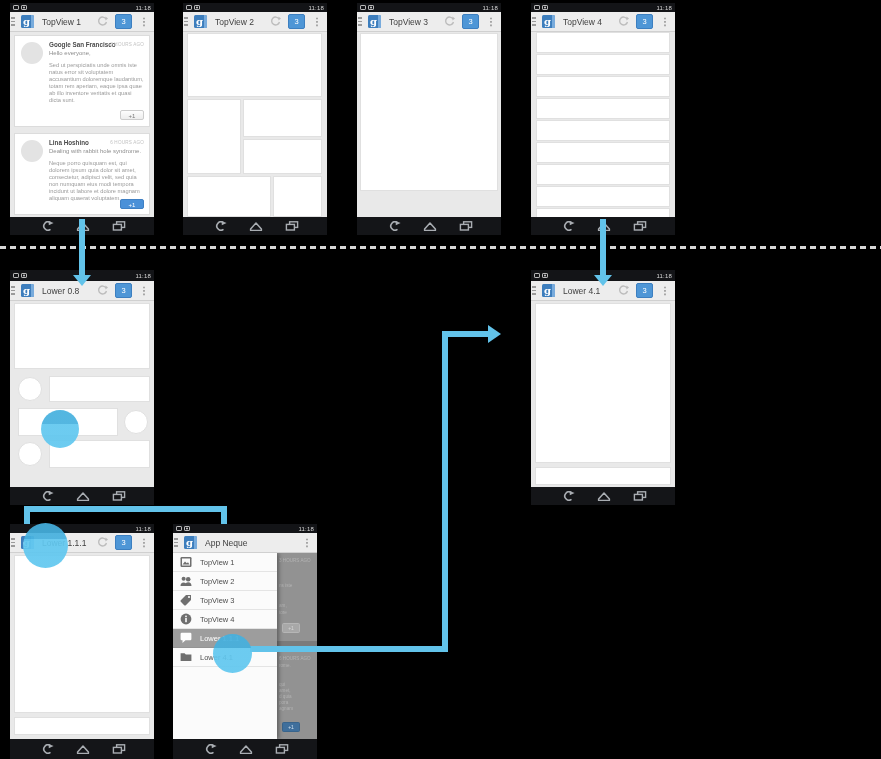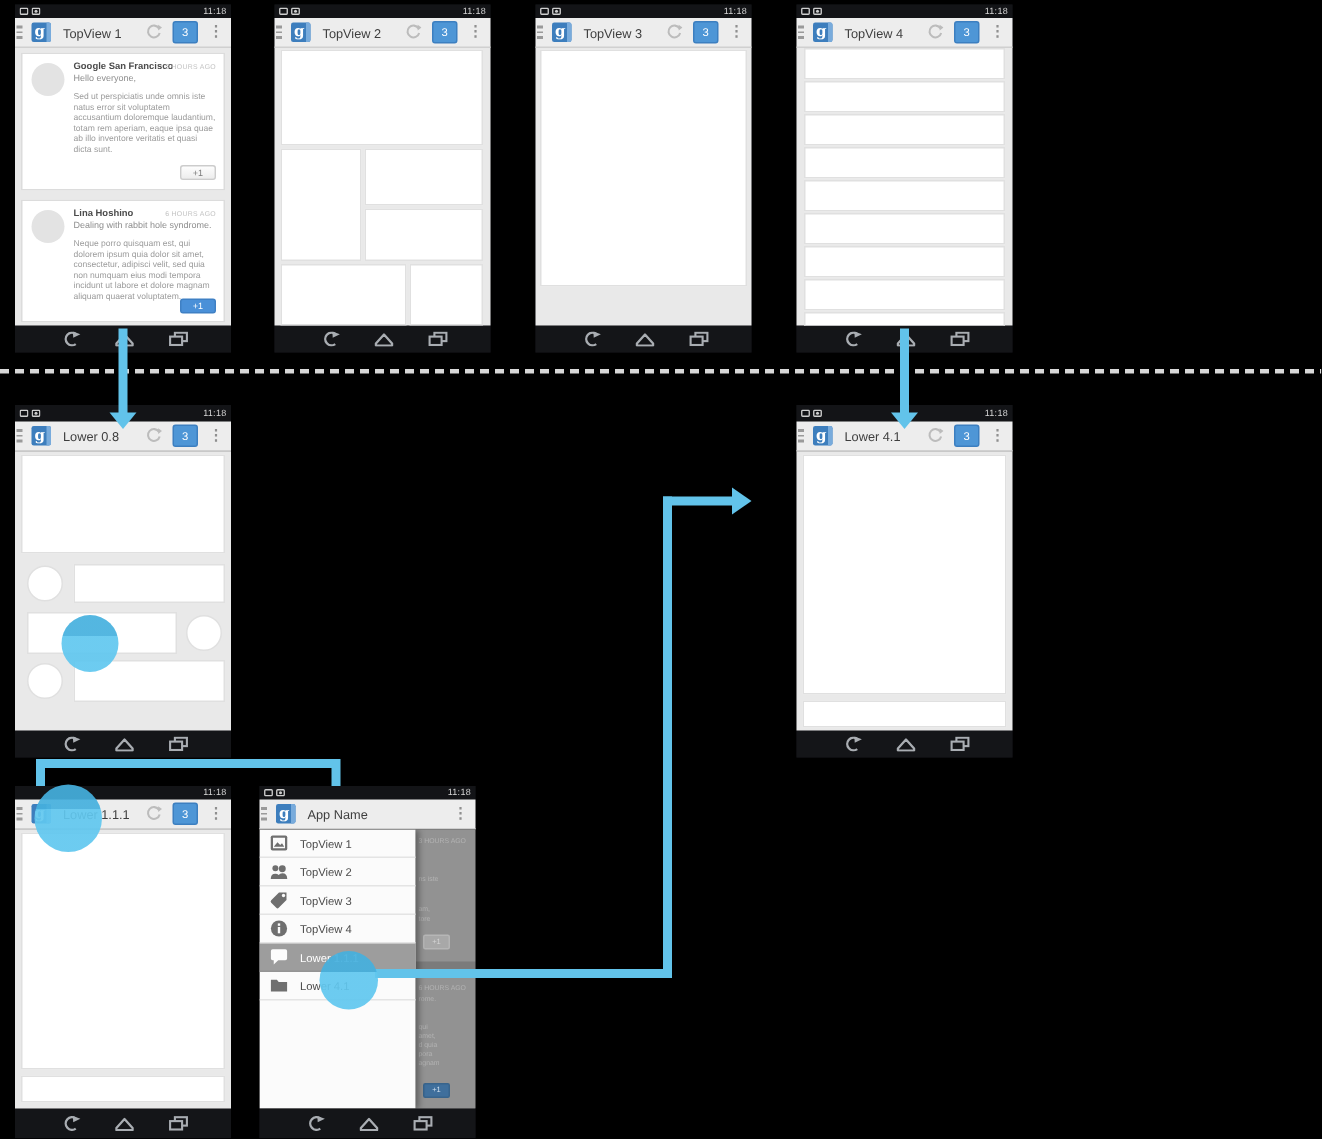--- a/index.html
+++ b/index.html
@@ -445,21 +445,21 @@
     <div class="ab">
       <span class="ham">
           <i></i>
           <i></i>
           <i></i>
         </span>
       <span class="logo">
           <b>g</b>
           <i class="strip"></i>
         </span>
-      <span class="title">App Name</span>
+      <span class="title">App Neque</span>
       <span class="sp"></span>
       <span class="menu">⋮</span>
     </div>
     <div class="content" style="height:186px;background:#555;">
       <div class="backdrop">
         <div class="bcard" style="top:0;height:88px;"></div>
         <div class="bcard" style="top:96px;height:90px;"></div>
         <span class="frag" style="top:5px;">3 HOURS AGO</span>
         <span class="frag" style="top:30px;">ns iste</span>
         <span class="frag" style="top:50px;">am,</span>

